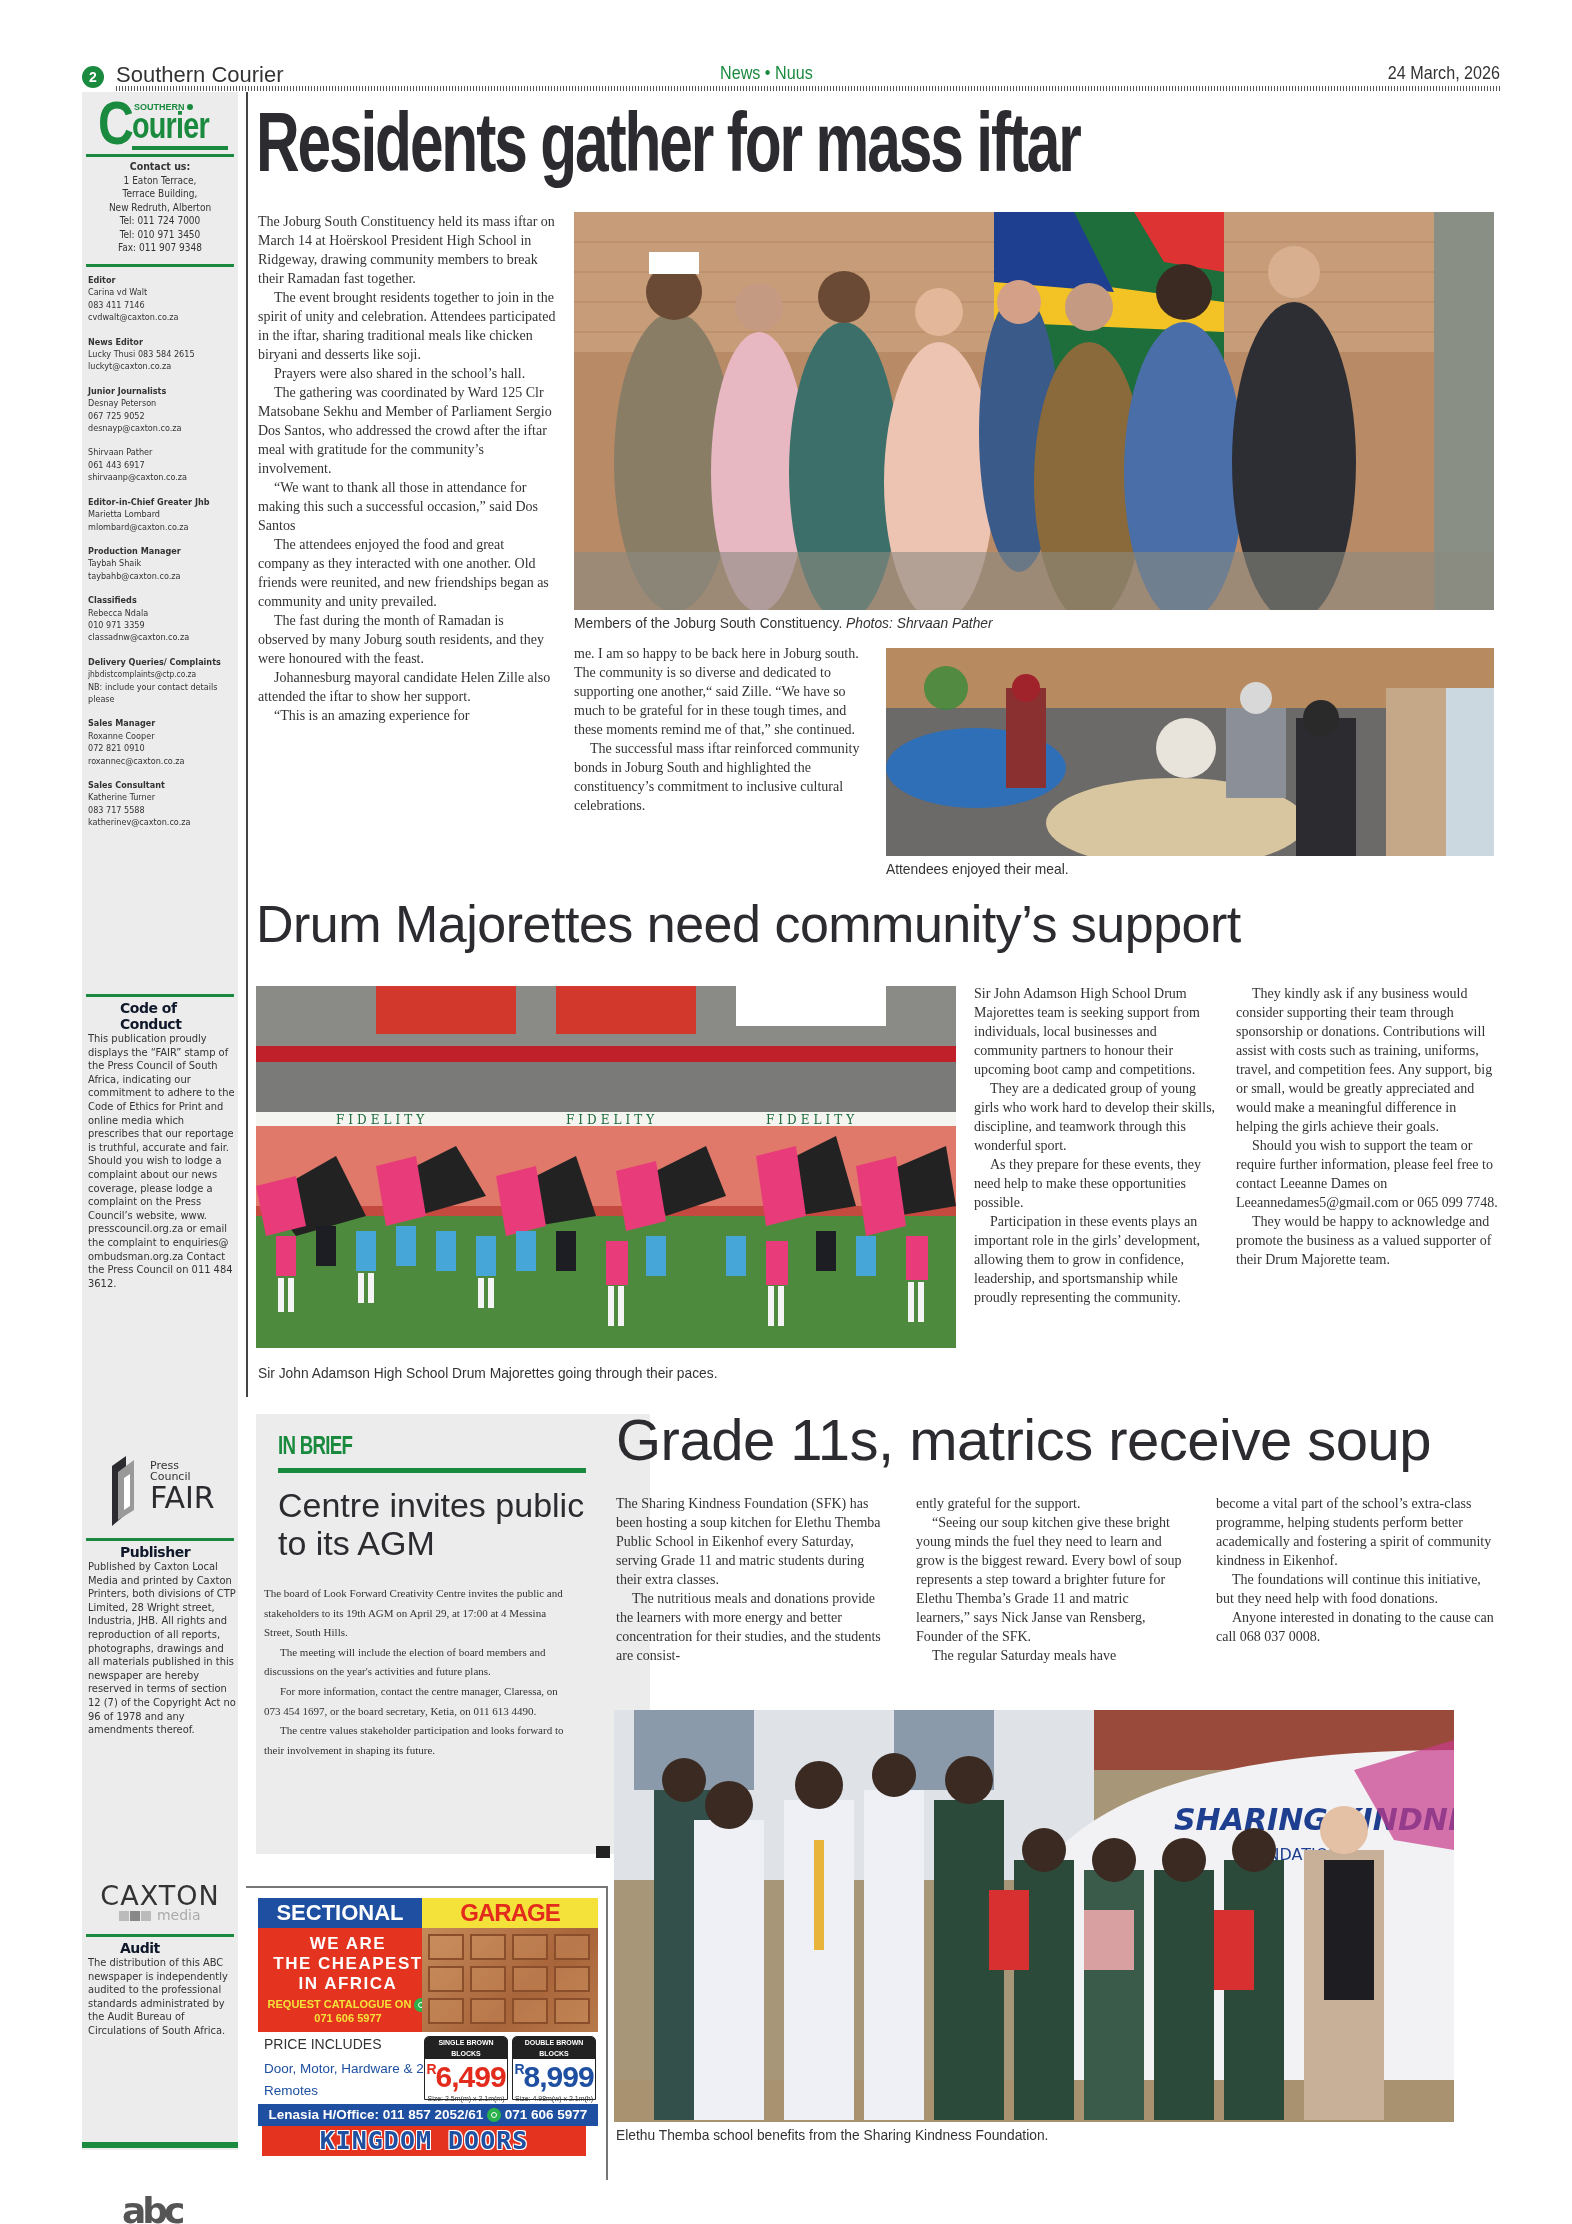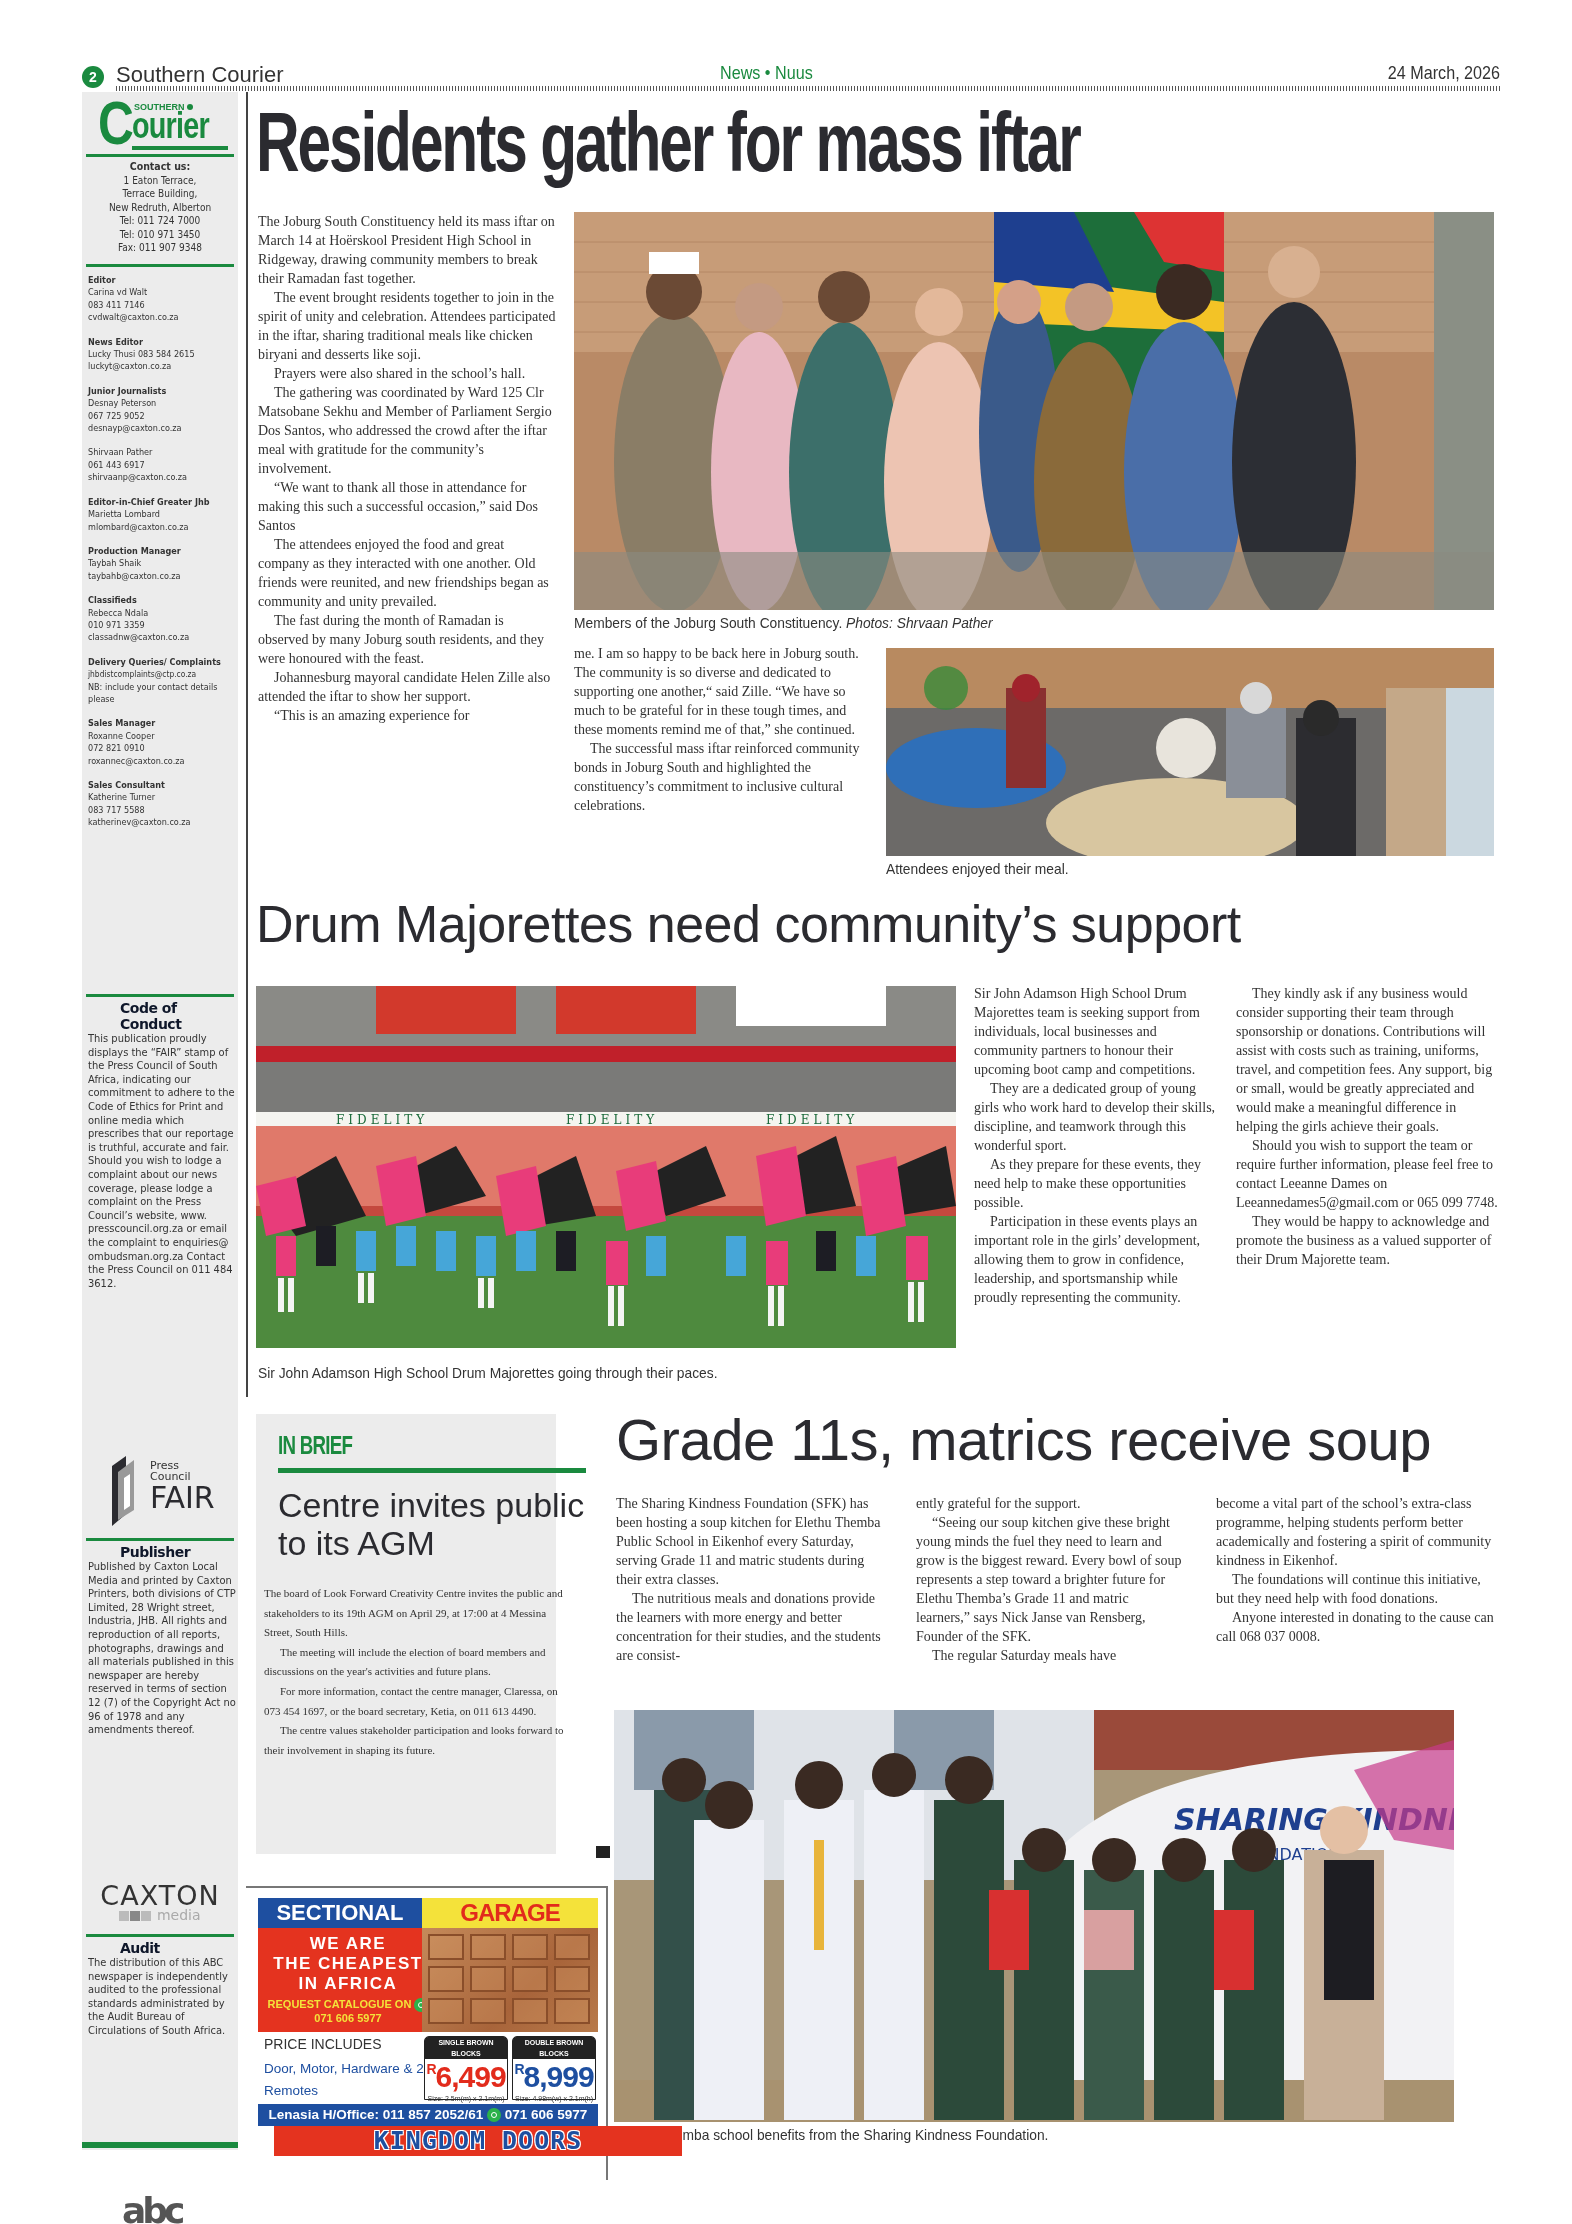--- a/index.html
+++ b/index.html
@@ -44,21 +44,21 @@
   .body-text { font-size: 14px; line-height: 19px; color: #333; text-align: left; }
   .body-text p { text-indent: 0; }
   .body-text p + p { text-indent: 16px; }
   .caption { font: 15px "Liberation Sans", sans-serif; color: #333; transform: scaleX(0.92); transform-origin: left; white-space: nowrap; }
 
   .photo { overflow: hidden; }
 
   .sec-head { font: 52px "Liberation Sans", sans-serif; color: #2b2b30; white-space: nowrap; letter-spacing: -0.5px; }
 
   
-  .inbrief { left: 256px; top: 1414px; width: 300px; height: 440px; background: #ececec; }
+  .inbrief { left: 256px; top: 1414px; width: 394px; height: 440px; background: #ececec; }
   .inbrief .tag { position: absolute; left: 22px; top: 16px; font: bold 26px "Liberation Sans", sans-serif; color: #1a8a3f; transform: scaleX(0.72); transform-origin: left; letter-spacing: -1px; }
   .inbrief .rule { position: absolute; left: 22px; top: 54px; width: 308px; height: 5px; background: #1a8a3f; }
   .inbrief .ttl { position: absolute; left: 22px; top: 72px; width: 310px; font: 34px "Liberation Sans", sans-serif; color: #2b2b30; line-height: 38px; }
   .inbrief .txt { position: absolute; left: 8px; top: 170px; width: 310px; font-size: 11px; line-height: 19.6px; color: #333; }
   .inbrief .txt p + p { text-indent: 16px; }
 
   
   .ad-frame { left: 246px; top: 1886px; width: 362px; height: 294px; border-top: 2px solid #777; border-right: 2px solid #777; }
   .ad { left: 258px; top: 1898px; width: 340px; height: 258px; background: #fff; font-family: "Liberation Sans", sans-serif; }
   .ad .sec { position: absolute; left: 0; top: 0; width: 164px; height: 30px; background: #1e4fa0; color: #fff; font: bold 22px "Liberation Sans", sans-serif; text-align: center; line-height: 30px; }
@@ -69,21 +69,21 @@
   .ad .door { position: absolute; left: 164px; top: 30px; width: 176px; height: 104px; background: linear-gradient(135deg, #c58a5a, #a8643a 60%, #b87a4a); }
   .ad .door .panel { position: absolute; width: 36px; height: 26px; border: 2px solid #8a4e2a; background: rgba(210,150,100,0.4); }
   .ad .pi { position: absolute; left: 6px; top: 138px; font: 14px "Liberation Sans", sans-serif; color: #333; }
   .ad .dm { position: absolute; left: 6px; top: 160px; font: 13.5px "Liberation Sans", sans-serif; color: #1e4fa0; line-height: 22px; width: 160px; }
   .ad .pbox { position: absolute; top: 138px; width: 84px; height: 64px; border: 1.5px solid #222; border-radius: 5px 5px 0 0; background: #fff; text-align: center; }
   .ad .pbox .h { background: #222; color: #fff; font: bold 7px "Liberation Sans", sans-serif; line-height: 11px; border-radius: 3px 3px 0 0; }
   .ad .pbox .p { font: bold 30px "Liberation Sans", sans-serif; line-height: 36px; letter-spacing: -1px; }
   .ad .pbox .p sup { font-size: 14px; vertical-align: top; line-height: 20px; }
   .ad .pbox .s { font: 7px "Liberation Sans", sans-serif; color: #333; }
   .ad .office { position: absolute; left: 0; top: 206px; width: 340px; height: 22px; background: #1e4fa0; color: #fff; font: bold 13.5px "Liberation Sans", sans-serif; text-align: center; line-height: 22px; }
-  .ad .brand { position: absolute; left: 16px; top: 228px; width: 408px; height: 30px; background: #e4331f; color: #1e4fa0; font: bold 25px "DejaVu Sans Mono", monospace; text-align: center; line-height: 30px; letter-spacing: 1px; text-shadow: 1px 1px 0 #fff, -1px -1px 0 #fff, 1px -1px 0 #fff, -1px 1px 0 #fff; }
+  .ad .brand { position: absolute; left: 4px; top: 228px; width: 324px; height: 30px; background: #e4331f; color: #1e4fa0; font: bold 25px "DejaVu Sans Mono", monospace; text-align: center; line-height: 30px; letter-spacing: 1px; text-shadow: 1px 1px 0 #fff, -1px -1px 0 #fff, 1px -1px 0 #fff, -1px 1px 0 #fff; }
   .wa { display: inline-block; width: 14px; height: 14px; border-radius: 50%; background: #2bb24a; vertical-align: middle; position: relative; }
   .wa:after { content: ""; position: absolute; left: 4px; top: 4px; width: 6px; height: 6px; border-radius: 50%; border: 1.5px solid #fff; box-sizing: border-box; }
 
   .black-marker { left: 596px; top: 1846px; width: 14px; height: 12px; background: #222; }
 </style>
 </head>
 <body>
 
 <div class="abs pg-num">2</div>
 <div class="abs pub-name">Southern Courier</div>

